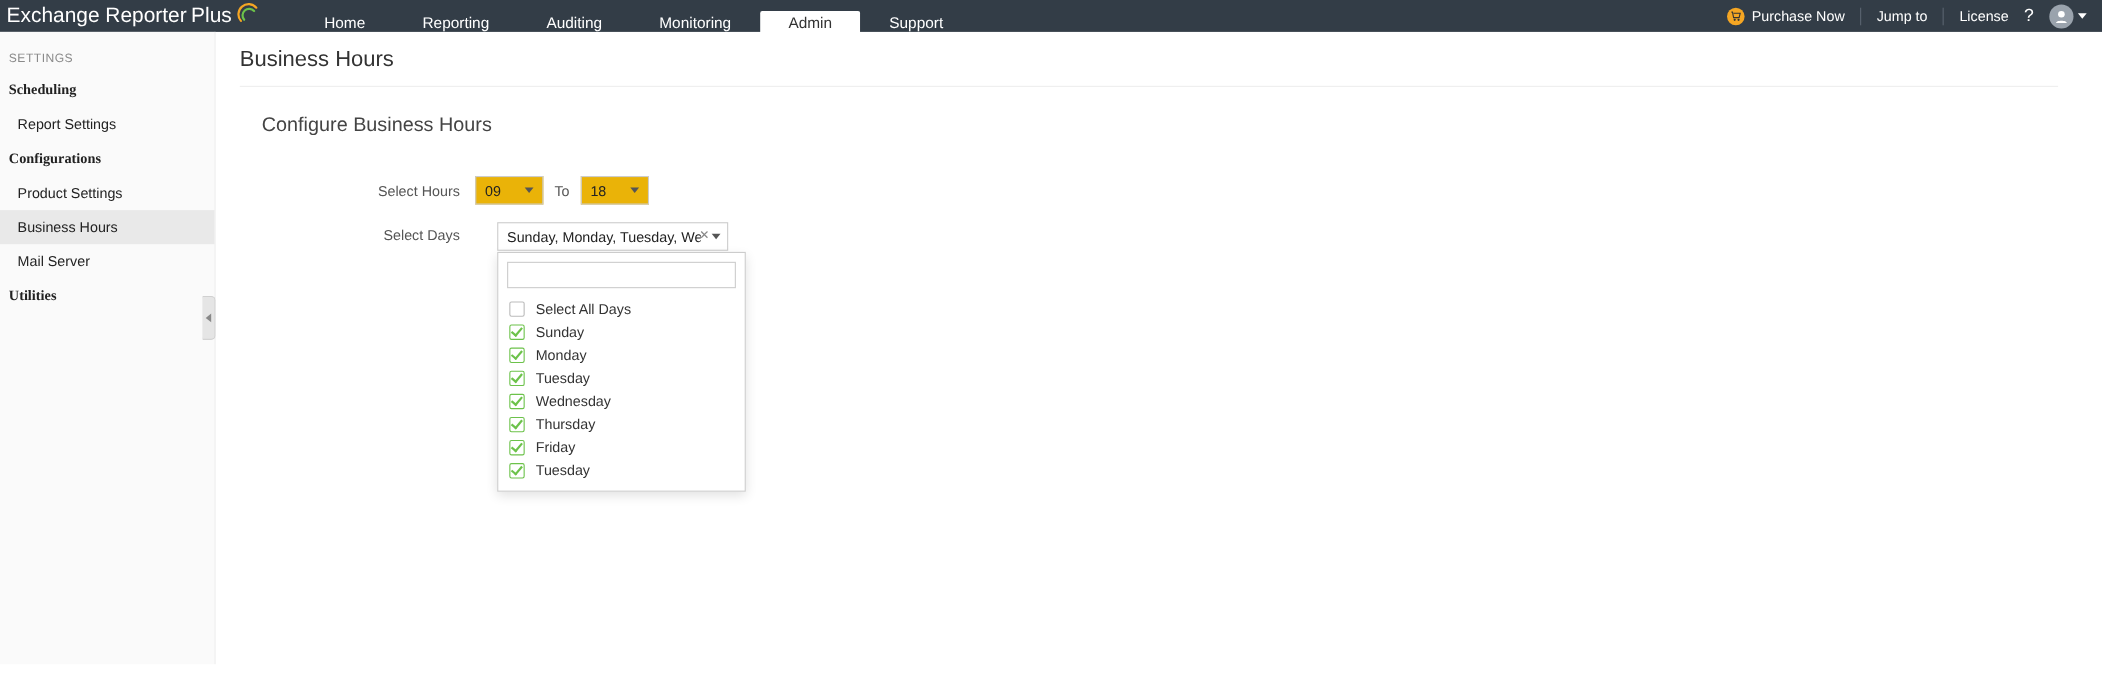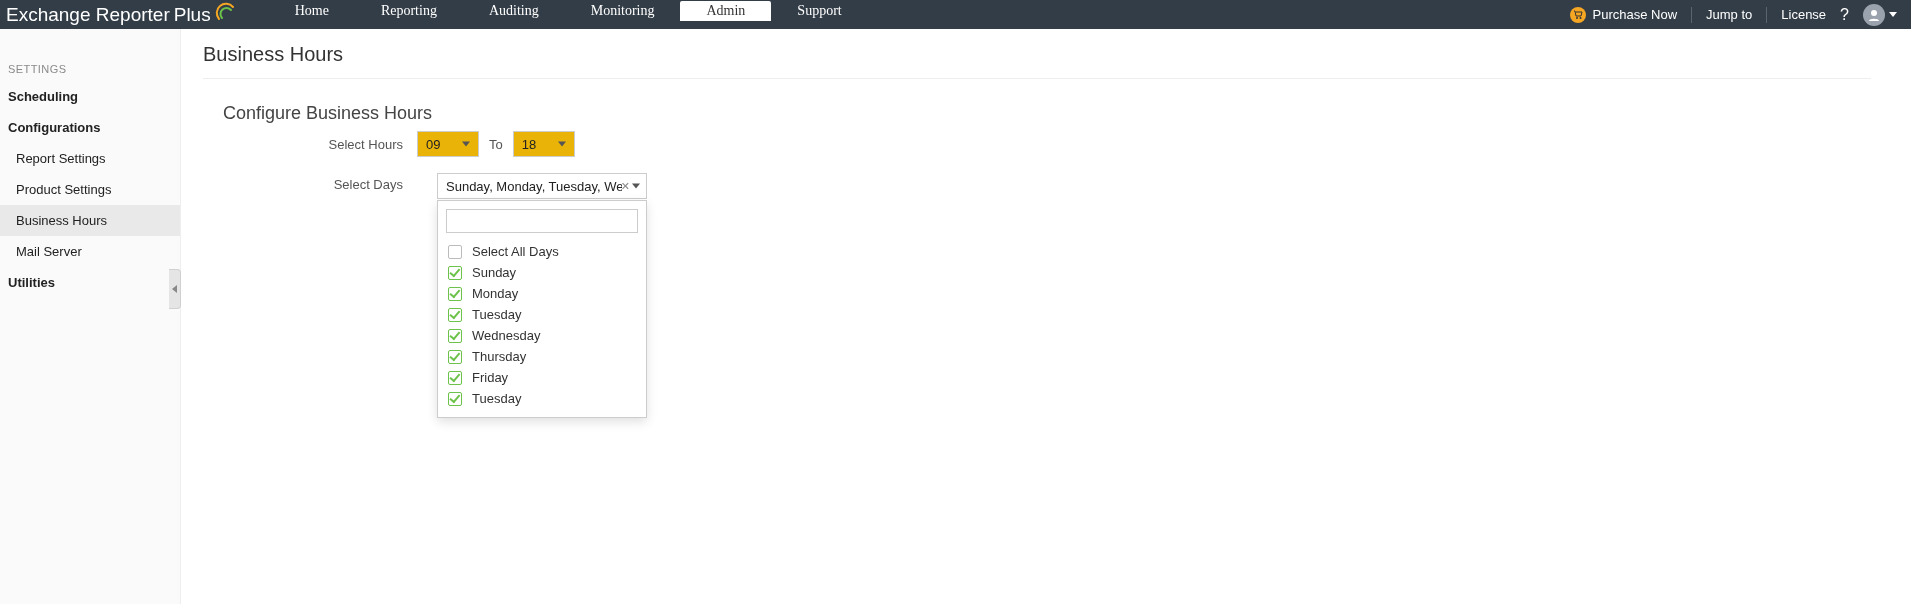--- a/index.html
+++ b/index.html
@@ -37,23 +37,22 @@
     display: flex;
     align-items: center;
     padding: 0 14px 0 6px;
     font-size: 19px;
     white-space: nowrap;
   }
   .logo .plus { color: #fff; font-weight: 400; margin-left: 4px; }
   .logo-swirl { display:inline-block; margin-left:4px; }
   .nav {
     display: flex;
-    align-items: flex-start;
+    align-items: flex-end;
     margin-left: 18px;
-    font-family: Liberation Serif, serif;
   }
   .nav-item {
     display: flex;
     align-items: center;
     padding: 0 26px;
     color: #fff;
     font-size: 14px;
     cursor: pointer;
     border-top: 2px solid transparent;
     border-bottom: 2px solid transparent;
@@ -94,37 +93,37 @@
   .chev-down-small {
     width:0;height:0;border-left:4px solid transparent;border-right:4px solid transparent;
     border-top:5px solid #fff; margin-left:4px;
   }
 
   
   .main {
     display:flex; align-items: stretch; height: calc(616px - 41px);
   }
   .sidebar {
-    width: 181px;
+    width: 196px;
     background: var(--sidebar-bg);
     border-right: 1px solid var(--sidebar-border);
-    padding-top: 22px;
+    padding-top: 6px;
     position: relative;
   }
   .sidebar-heading {
     color:#8a8a8a; font-size:11px; letter-spacing:.04em;
     padding: 12px 8px 6px;
   }
   .sidebar-item {
     padding: 8px 8px;
     font-size: 13px;
     color:#222;
     cursor:pointer;
   }
-  .sidebar-item.bold { font-weight:600; }
+  .sidebar-item.bold { font-weight:600;font-family:Liberation Serif, serif; }
   .sidebar-sub {
     padding-left: 16px;
   }
   .sidebar-item.active { background: var(--sidebar-active-bg); }
   .collapse-handle {
     position:absolute; right:-1px; top:240px;
     width:12px; height:40px; background:#e5e5e5;
     border:1px solid #d0d0d0; border-left:none;
     border-top-right-radius:4px;border-bottom-right-radius:4px;
     display:flex;align-items:center;justify-content:center;
@@ -140,21 +139,21 @@
   }
   .page-title {
     font-size: 20px; font-weight: 400; color:#333; padding-bottom:12px;
     border-bottom:1px solid #eee; margin-right: 40px;
   }
   .section-title {
     margin-top: 24px; font-size:18px; color:#444;
   }
 
   .form-row {
-    display:flex; align-items:center; margin-top:7px;
+    display:flex; align-items:center; margin-top:36px;
   }
   .form-label {
     width: 140px; text-align:right; color:#555; font-size:13px;
     margin-right: 14px;
   }
   .select {
     position:relative; display:inline-flex; align-items:center;
     border:1px solid var(--border-grey); height:26px; padding:0 24px 0 8px;
     font-size:13px; cursor:pointer; background:#eab308;
     min-width: 62px;
@@ -178,21 +177,21 @@
     display:flex; gap:2px; align-items:center;}
   .multi-select .x {
     font-size:11px; color:#888; cursor:pointer; line-height:1;
   }
   .multi-select .chev {
     width:0;height:0;border-left:4px solid transparent;border-right:4px solid transparent;
     border-top:5px solid #555;
   }
 
   .dropdown-panel {
-    position:absolute; left:0; top:27px; width:210px;
+    position:absolute; left:0; top:27px; width:226px;
     background:#fff; border:1px solid var(--border-grey);
     box-shadow: 0 4px 10px rgba(0,0,0,0.12);
     padding:8px; z-index:10;
   }
   .dropdown-search {
     width:100%; height:24px; border:1px solid var(--border-grey);
     padding:0 6px; font-size:13px; outline:none;
   }
   .day-list { margin-top:8px; }
   .day-item { display:flex; align-items:center; gap:10px; padding:3px 2px; cursor:pointer;}
@@ -261,23 +260,23 @@
       <span class="chev-down-small"></span>
     </span>
   </div>
 </div>
 
 <div class="main">
   <div class="sidebar">
     <div class="sidebar-heading">SETTINGS</div>
 
     <div class="sidebar-item bold">Scheduling</div>
+    <div class="sidebar-item sidebar-sub">Report Settings</div>
+
     <div class="sidebar-item bold">Configurations</div>
-
-    <div class="sidebar-item sidebar-sub">Report Settings</div>
     <div class="sidebar-item sidebar-sub">Product Settings</div>
     <div class="sidebar-item sidebar-sub active">Business Hours</div>
     <div class="sidebar-item sidebar-sub">Mail Server</div>
 
     <div class="sidebar-item bold">Utilities</div>
 
     <div class="collapse-handle">
       <span class="chev-left"></span>
     </div>
   </div>

